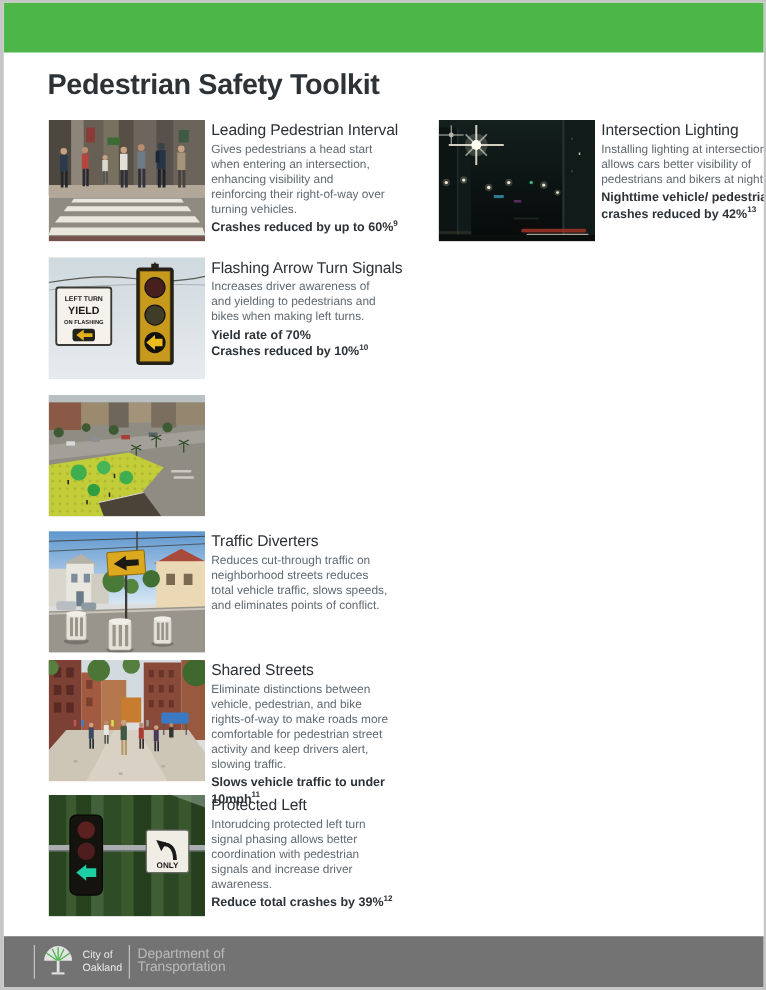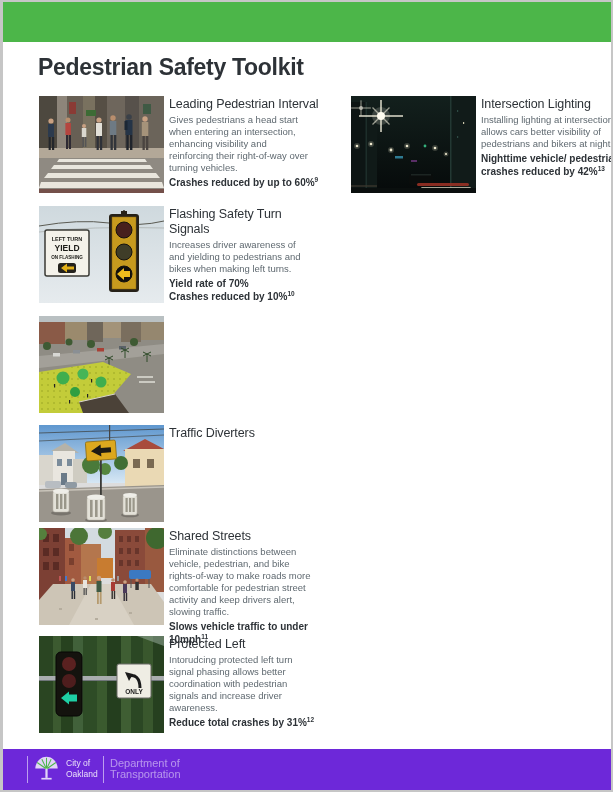--- a/index.html
+++ b/index.html
@@ -11,21 +11,21 @@
         color:#2d3237;letter-spacing:-0.3px;}
   .sec{position:absolute;left:36px;width:272px;height:100px;}
   .sec.right{left:314px;width:288px;margin-left:34px;}
   .ph{position:absolute;left:0;top:0;width:125px;height:97px;display:block;background:#ddd;}
   .txt{position:absolute;left:130px;top:1px;width:142px;}
   .sec.right .txt{width:158px;}
   .hd{font-size:12.5px;line-height:15px;font-weight:400;color:#2d3237;width:154px;letter-spacing:-0.1px;}
   .bd{margin-top:2px;margin-bottom:2px;font-size:9.5px;line-height:12px;color:#5f6970;}
   .stat{font-size:10px;line-height:13px;font-weight:700;color:#2d3237;width:152px;}
   .sn{font-size:6.5px;line-height:0;vertical-align:super;}
-  .footer{position:absolute;left:0;right:0;bottom:0;height:41px;background:#6d28d9;}
+  .footer{position:absolute;left:0;right:0;bottom:0;height:41px;background:#737373;}
   .frule{position:absolute;top:7px;width:1px;height:27px;background:rgba(255,255,255,.55);}
   .tree{position:absolute;left:30px;top:6px;width:27px;height:28px;}
   .forg{position:absolute;left:63px;top:9px;font-size:8.5px;line-height:10.5px;color:rgba(255,255,255,.85);}
   .fdept{position:absolute;left:107px;top:9px;font-size:11px;line-height:10.5px;color:rgba(255,255,255,.5);}
 </style>
 </head>
 <body>
 
 <div class="page">
 
@@ -180,21 +180,21 @@
         <rect x="82" y="5" width="6" height="4" fill="#262118"></rect>
         <rect x="70" y="8" width="30" height="78" rx="3" fill="#262118"></rect>
         <rect x="73" y="11" width="24" height="72" fill="#c79a1e" stroke="#8a6a10" stroke-width="0.5"></rect>
         <circle cx="85" cy="24" r="8" fill="#47201d" stroke="#15120e" stroke-width="1"></circle>
         <circle cx="85" cy="46" r="8" fill="#3f3d28" stroke="#15120e" stroke-width="1"></circle>
         <circle cx="85" cy="68" r="8" fill="#12100c" stroke="#15120e" stroke-width="1"></circle>
         <polygon points="78,68 85,62 85,65 91,65 91,71 85,71 85,74" fill="#eebc1d"></polygon>
       </g>
     </svg>
     <div class="txt">
-      <div class="hd">Flashing Safety Turn Signals</div>
+      <div class="hd">Flashing Arrow Turn Signals</div>
       <div class="bd">Increases driver awareness of and yielding to pedestrians and bikes when making left turns.</div>
       <div class="stat"><span>Yield rate of 70%</span><sup class="sn"></sup></div>
       <div class="stat"><span>Crashes reduced by 10%</span><sup class="sn">10</sup></div>
     </div>
   </div>
 
   <div class="sec" style="top:314px">
     <svg class="ph" viewBox="0 0 125 97" preserveAspectRatio="none">
       <defs>
         <pattern id="plazadots" width="6" height="6" patternUnits="userSpaceOnUse">
@@ -299,20 +299,21 @@
         <ellipse cx="91" cy="90" rx="9" ry="2.3" fill="#000" opacity="0.22"></ellipse>
         <rect x="84" y="70" width="14" height="20" rx="2" fill="#e3e1d8" stroke="#b5b2a6" stroke-width="0.5"></rect>
         <ellipse cx="91" cy="70" rx="7" ry="2.1" fill="#efeee8"></ellipse>
         <rect x="86.5" y="73" width="2.2" height="14" fill="#9a978a"></rect>
           <rect x="90" y="73" width="2.2" height="14" fill="#9a978a"></rect>
           <rect x="93.5" y="73" width="2.2" height="14" fill="#9a978a"></rect>
       </g>
     </svg>
     <div class="txt">
       <div class="hd">Traffic Diverters</div>
+      <div class="bd">Reduces cut-through traffic on neighborhood streets reduces total vehicle traffic, slows speeds, and eliminates points of conflict.</div>
     </div>
   </div>
 
   <div class="sec" style="top:526px">
     <svg class="ph" viewBox="0 0 125 97" preserveAspectRatio="none">
       <rect width="125" height="34" fill="#d3dbe0"></rect>
       <rect width="26" height="72" fill="#7c4034"></rect>
       <rect x="4" y="6" width="6" height="8" fill="#5a2b24"></rect>
         <rect x="14" y="6" width="6" height="8" fill="#5a2b24"></rect>
       <rect x="4" y="20" width="6" height="8" fill="#5a2b24"></rect>
@@ -411,21 +412,21 @@
       <g>
         <rect x="78" y="28" width="34" height="34" rx="2" fill="#efede4" stroke="#6a6a66" stroke-width="1"></rect>
         <path d="M101,52 C101,42 96,38 90,40" stroke="#1a1a1a" stroke-width="3" fill="none"></path>
         <polygon points="86,36 94,38 90,45" fill="#1a1a1a"></polygon>
         <text x="95" y="58" font-size="6.5" font-weight="bold" fill="#1a1a1a" text-anchor="middle" font-family="Liberation Sans, DejaVu Sans, sans-serif">ONLY</text>
       </g>
     </svg>
     <div class="txt">
       <div class="hd">Protected Left</div>
       <div class="bd">Intorudcing protected left turn signal phasing allows better coordination with pedestrian signals and increase driver awareness.</div>
-      <div class="stat"><span>Reduce total crashes by 31%</span><sup class="sn">12</sup></div>
+      <div class="stat"><span>Reduce total crashes by 39%</span><sup class="sn">12</sup></div>
     </div>
   </div>
 
   <div class="footer">
     <div class="frule" style="left:24px"></div>
     <svg class="tree" viewBox="0 0 28 30">
       <path d="M14,2 C6.5,2 2,9 2,14.5 L26,14.5 C26,9 21.5,2 14,2 Z" fill="rgba(255,255,255,0.8)"></path>
       <g stroke="#4cb649" stroke-width="1.1">
         <line x1="14" y1="15" x2="4" y2="8"></line>
         <line x1="14" y1="15" x2="9" y2="4.5"></line>

